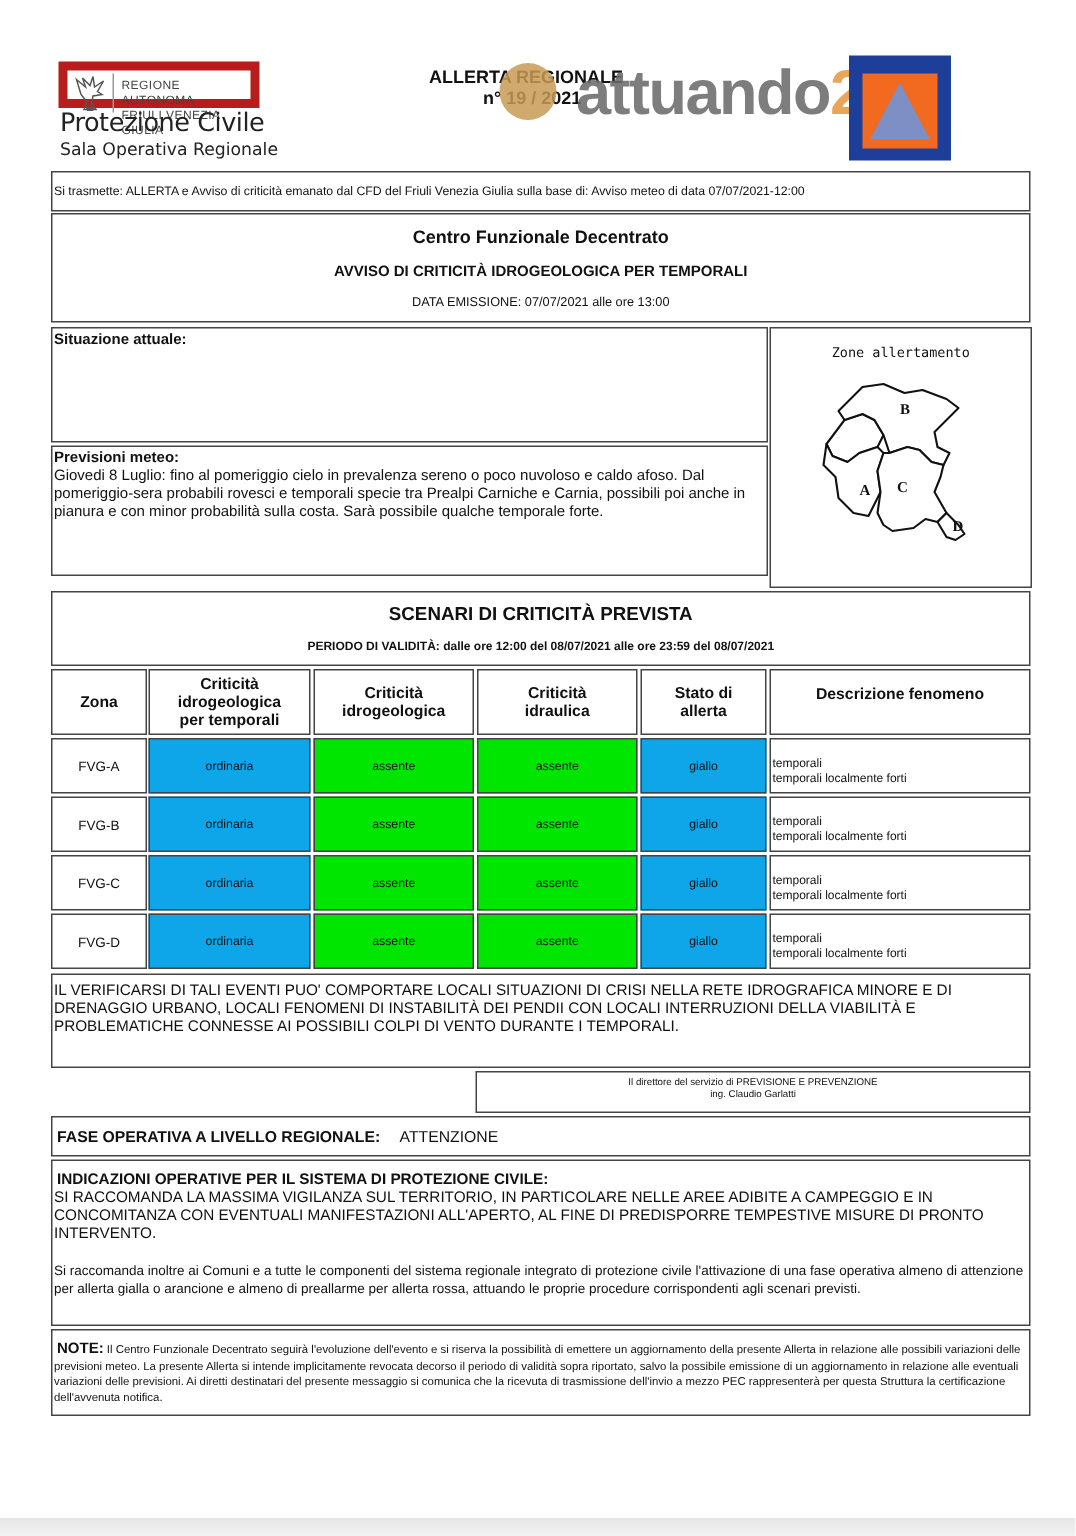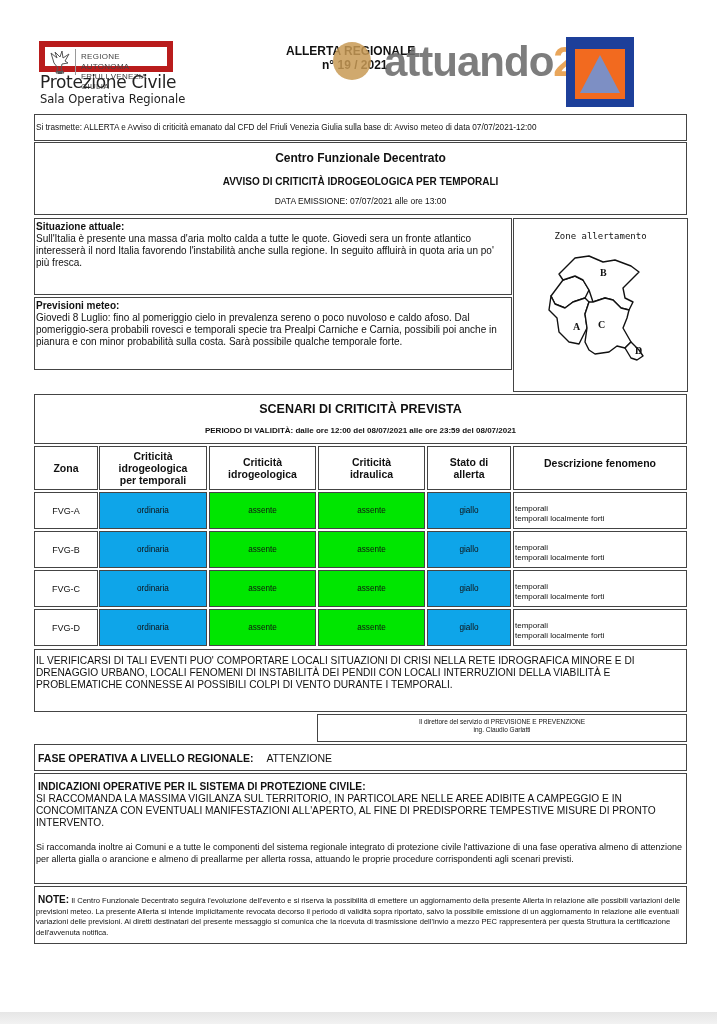--- a/index.html
+++ b/index.html
@@ -71,25 +71,24 @@
 
   <div class="box" style="left:34px;top:142px;width:653px;height:73px;">
     <div class="t-center bold" style="position:absolute;left:0;right:0;top:8px;font-size:12px;">Centro Funzionale Decentrato</div>
     <div class="t-center bold" style="position:absolute;left:0;right:0;top:33px;font-size:10px;">AVVISO DI CRITICITÀ IDROGEOLOGICA PER TEMPORALI</div>
     <div class="t-center" style="position:absolute;left:0;right:0;top:53px;font-size:8.5px;">DATA EMISSIONE: 07/07/2021 alle ore 13:00</div>
   </div>
 
   <div class="box" style="left:34px;top:218px;width:478px;height:77px;">
     <div style="position:absolute;left:1px;top:2px;right:4px;font-size:10px;line-height:12px;">
       <div class="bold">Situazione attuale:</div>
-      <div>Sull'Italia è presente una massa d'aria molto calda a tutte le quote. Giovedi sera un fronte atlantico interesserà il nord Italia favorendo l'instabilità anche sulla regione. In seguito affluirà in quota aria un po' più fresca.</div>
     </div>
   </div>
 
-  <div class="box" style="left:34px;top:297px;width:478px;height:73px;">
+  <div class="box" style="left:34px;top:297px;width:478px;height:87px;">
     <div style="position:absolute;left:1px;top:2px;right:4px;font-size:10px;line-height:12px;">
       <div class="bold">Previsioni meteo:</div>
       <div>Giovedi 8 Luglio: fino al pomeriggio cielo in prevalenza sereno o poco nuvoloso e caldo afoso. Dal pomeriggio-sera probabili rovesci e temporali specie tra Prealpi Carniche e Carnia, possibili poi anche in pianura e con minor probabilità sulla costa. Sarà possibile qualche temporale forte.</div>
     </div>
   </div>
 
   <div class="box map-wrap">
     <div class="t-center" style="position:absolute;left:0;right:0;top:12px;font-size:9px;font-family:'DejaVu Sans Mono',monospace;">Zone allertamento</div>
     <svg viewBox="0 0 175 174" width="175" height="174" style="position:absolute;left:-1px;top:-1px;">
       <g fill="#fff" stroke="#111" stroke-width="1.4" stroke-linejoin="round">

